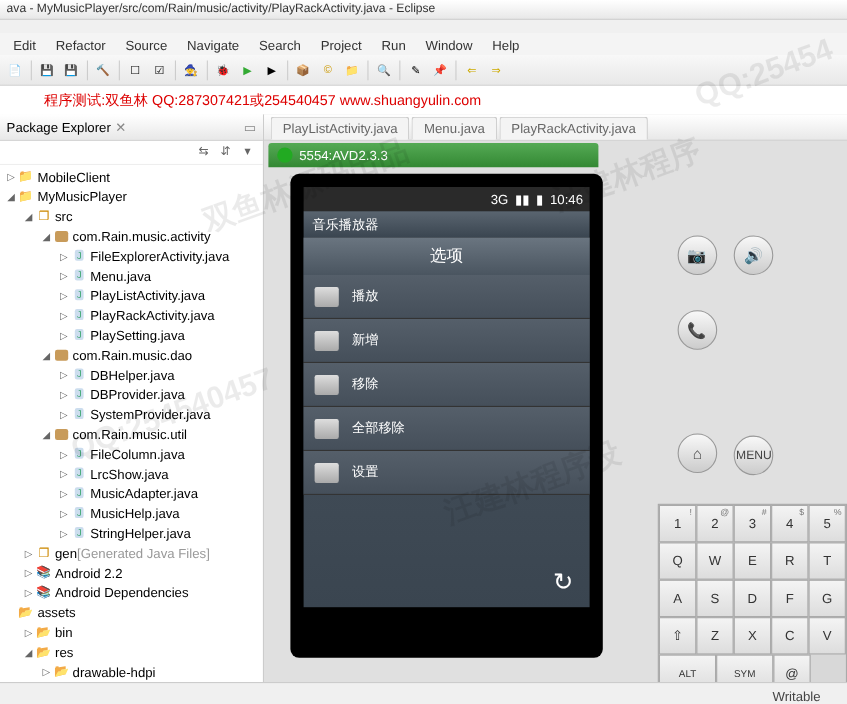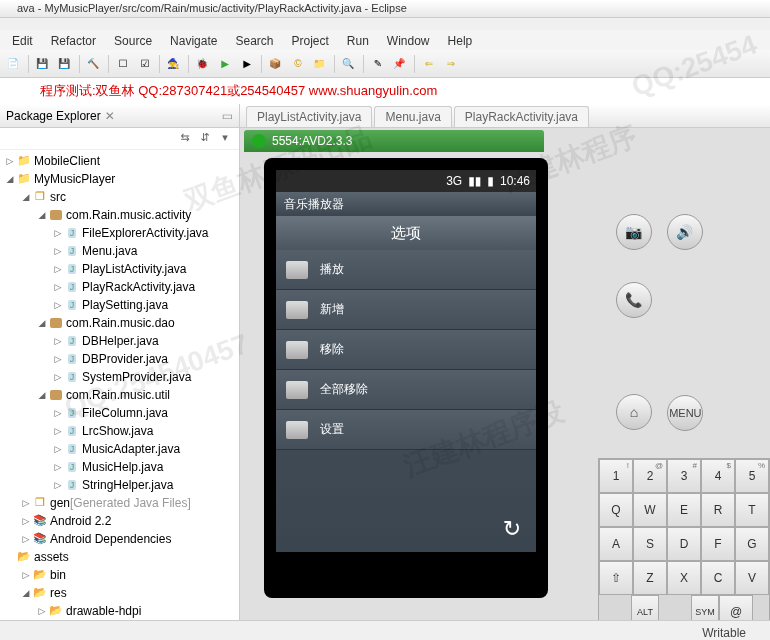--- a/index.html
+++ b/index.html
@@ -1,18 +1,18 @@
 <!DOCTYPE html>
 <html><head>
 <meta charset="utf-8">
 <style>
 * { margin: 0; padding: 0; box-sizing: border-box; font-family: "Segoe UI", Tahoma, sans-serif; font-size: 12px; }
 body { width: 770px; height: 640px; overflow: hidden; background: #f0f0f0; position: relative; }
 
-.title-bar { height: 18px; background: linear-gradient(#fff,#e8e8e8); border-bottom: 1px solid #ccc; padding: 2px 17px; font-size: 11px; color: #333; }
+.title-bar { height: 18px; background: linear-gradient(#fff,#e8e8e8); border-bottom: 1px solid #ccc; padding: 2px 6px; font-size: 11px; color: #333; }
 .menu-bar { height: 20px; background: #f4f4f4; padding: 2px 4px; display: flex; gap: 2px; margin-top: 12px; }
 .menu-bar span { padding: 2px 8px; color: #333; cursor: pointer; }
 
 .toolbar { height: 28px; background: linear-gradient(#f8f8f8,#e8e8e8); border-bottom: 1px solid #ccc; display: flex; align-items: center; padding: 0 4px; gap: 2px; }
 .tb-btn { width: 20px; height: 20px; display: flex; align-items: center; justify-content: center; border-radius: 2px; cursor: pointer; font-size: 10px; }
 .tb-sep { width: 1px; height: 18px; background: #ccc; margin: 0 2px; }
 
 .red-text { color: #d00; font-size: 13px; padding: 4px 40px; background: #fff; }
 
 .main { display: flex; height: 556px; }
@@ -53,21 +53,21 @@
 .reload { position: absolute; bottom: 8px; right: 10px; width: 28px; height: 28px; color: #fff; font-size: 22px; text-align: center; cursor: pointer; }
 
 .side-controls { position: absolute; right: 0; top: 80px; width: 160px; }
 .round-btn { width: 36px; height: 36px; border-radius: 18px; background: linear-gradient(#f8f8f8,#ccc); border: 1px solid #999; display: inline-flex; align-items: center; justify-content: center; margin: 6px; cursor: pointer; font-size: 14px; color: #444; }
 .dpad { width: 54px; height: 54px; position: relative; margin-left: 90px; }
 
 .keyboard { position: absolute; right: 0; bottom: 30px; background: #d8d8d8; border: 1px solid #aaa; }
 .kb-row { display: flex; }
 .key { width: 34px; height: 34px; background: linear-gradient(#f4f4f4,#ddd); border: 1px solid #aaa; display: flex; flex-direction: column; align-items: center; justify-content: center; cursor: pointer; font-size: 12px; color: #333; position: relative; }
 .key .sup { position: absolute; top: 1px; right: 3px; font-size: 8px; color: #777; }
-.key.wide { width: 28px; font-size: 9px; margin-left: 32px; }
+.key.wide { width: 52px; font-size: 9px; }
 
 .status-line { position: absolute; bottom: 0; left: 0; right: 0; height: 20px; background: #f0f0f0; border-top: 1px solid #ccc; display: flex; align-items: flex-end; font-size: 11px; color: #444; }
 .status-line span { padding: 0 24px; }
 
 .wm { position: absolute; color: rgba(0,0,0,0.08); font-size: 28px; transform: rotate(-20deg); pointer-events: none; font-weight: bold; }
 </style>
 </head>
 <body>
 
 <div class="title-bar">ava - MyMusicPlayer/src/com/Rain/music/activity/PlayRackActivity.java - Eclipse</div>

